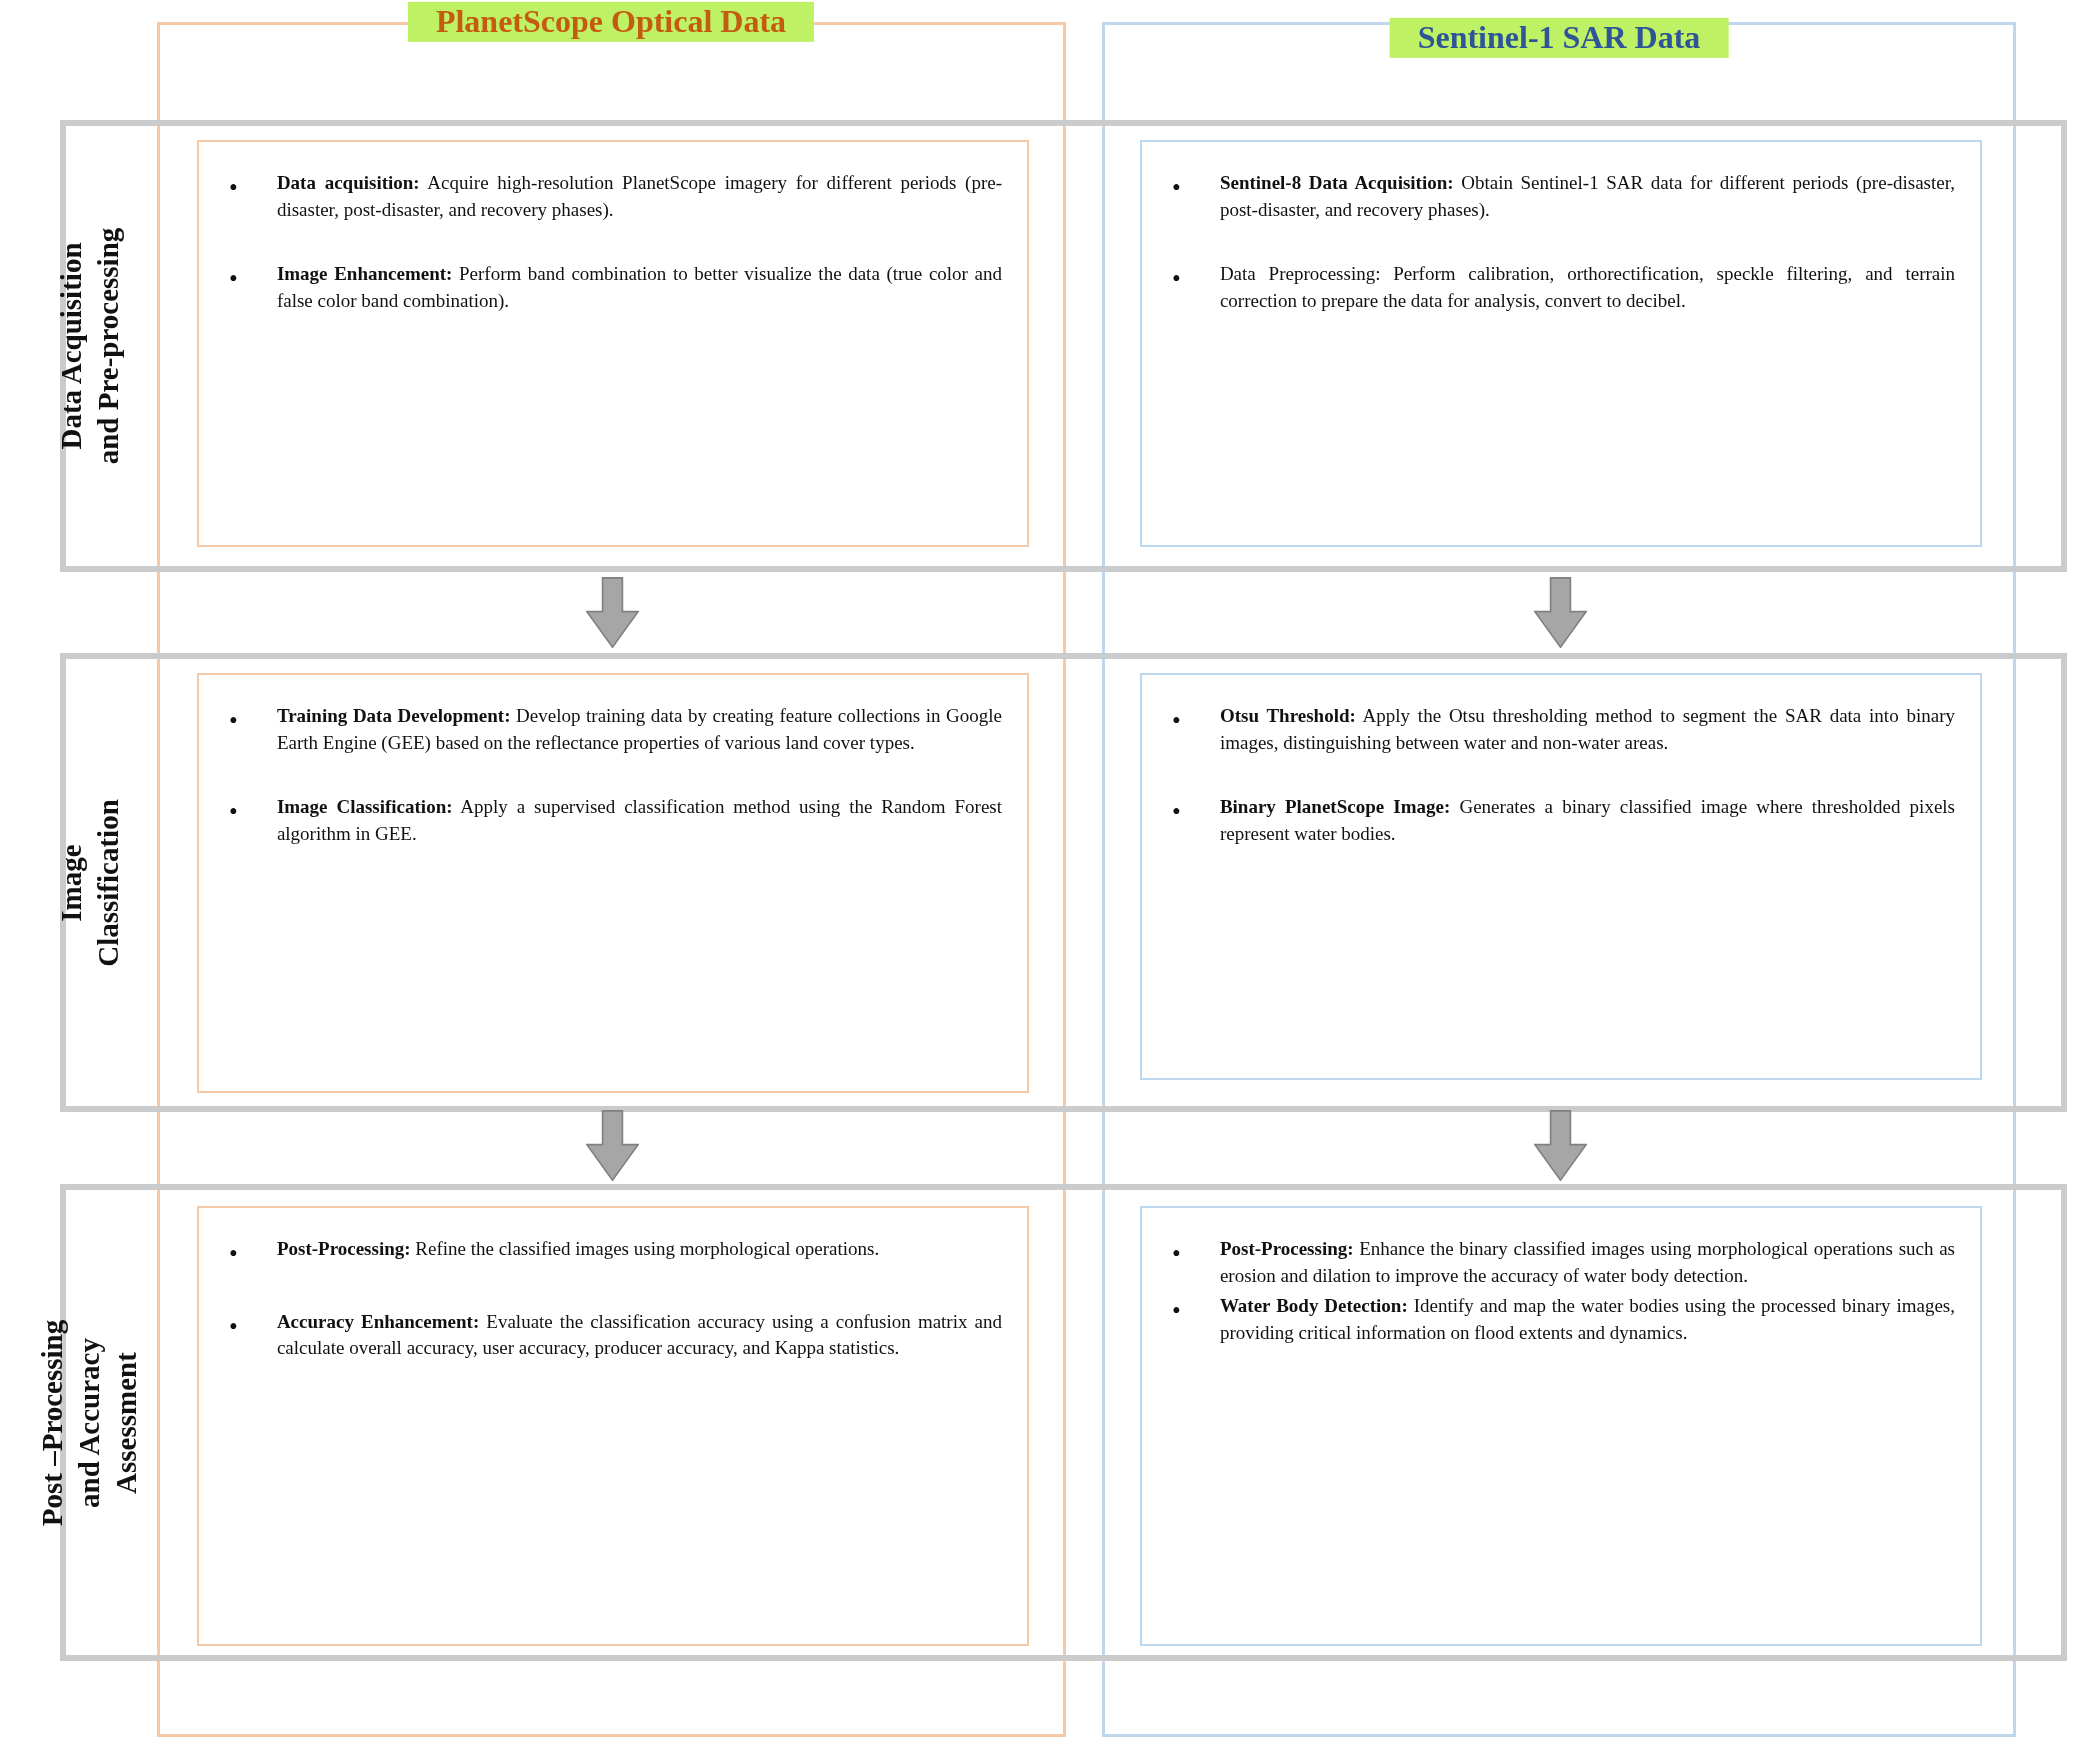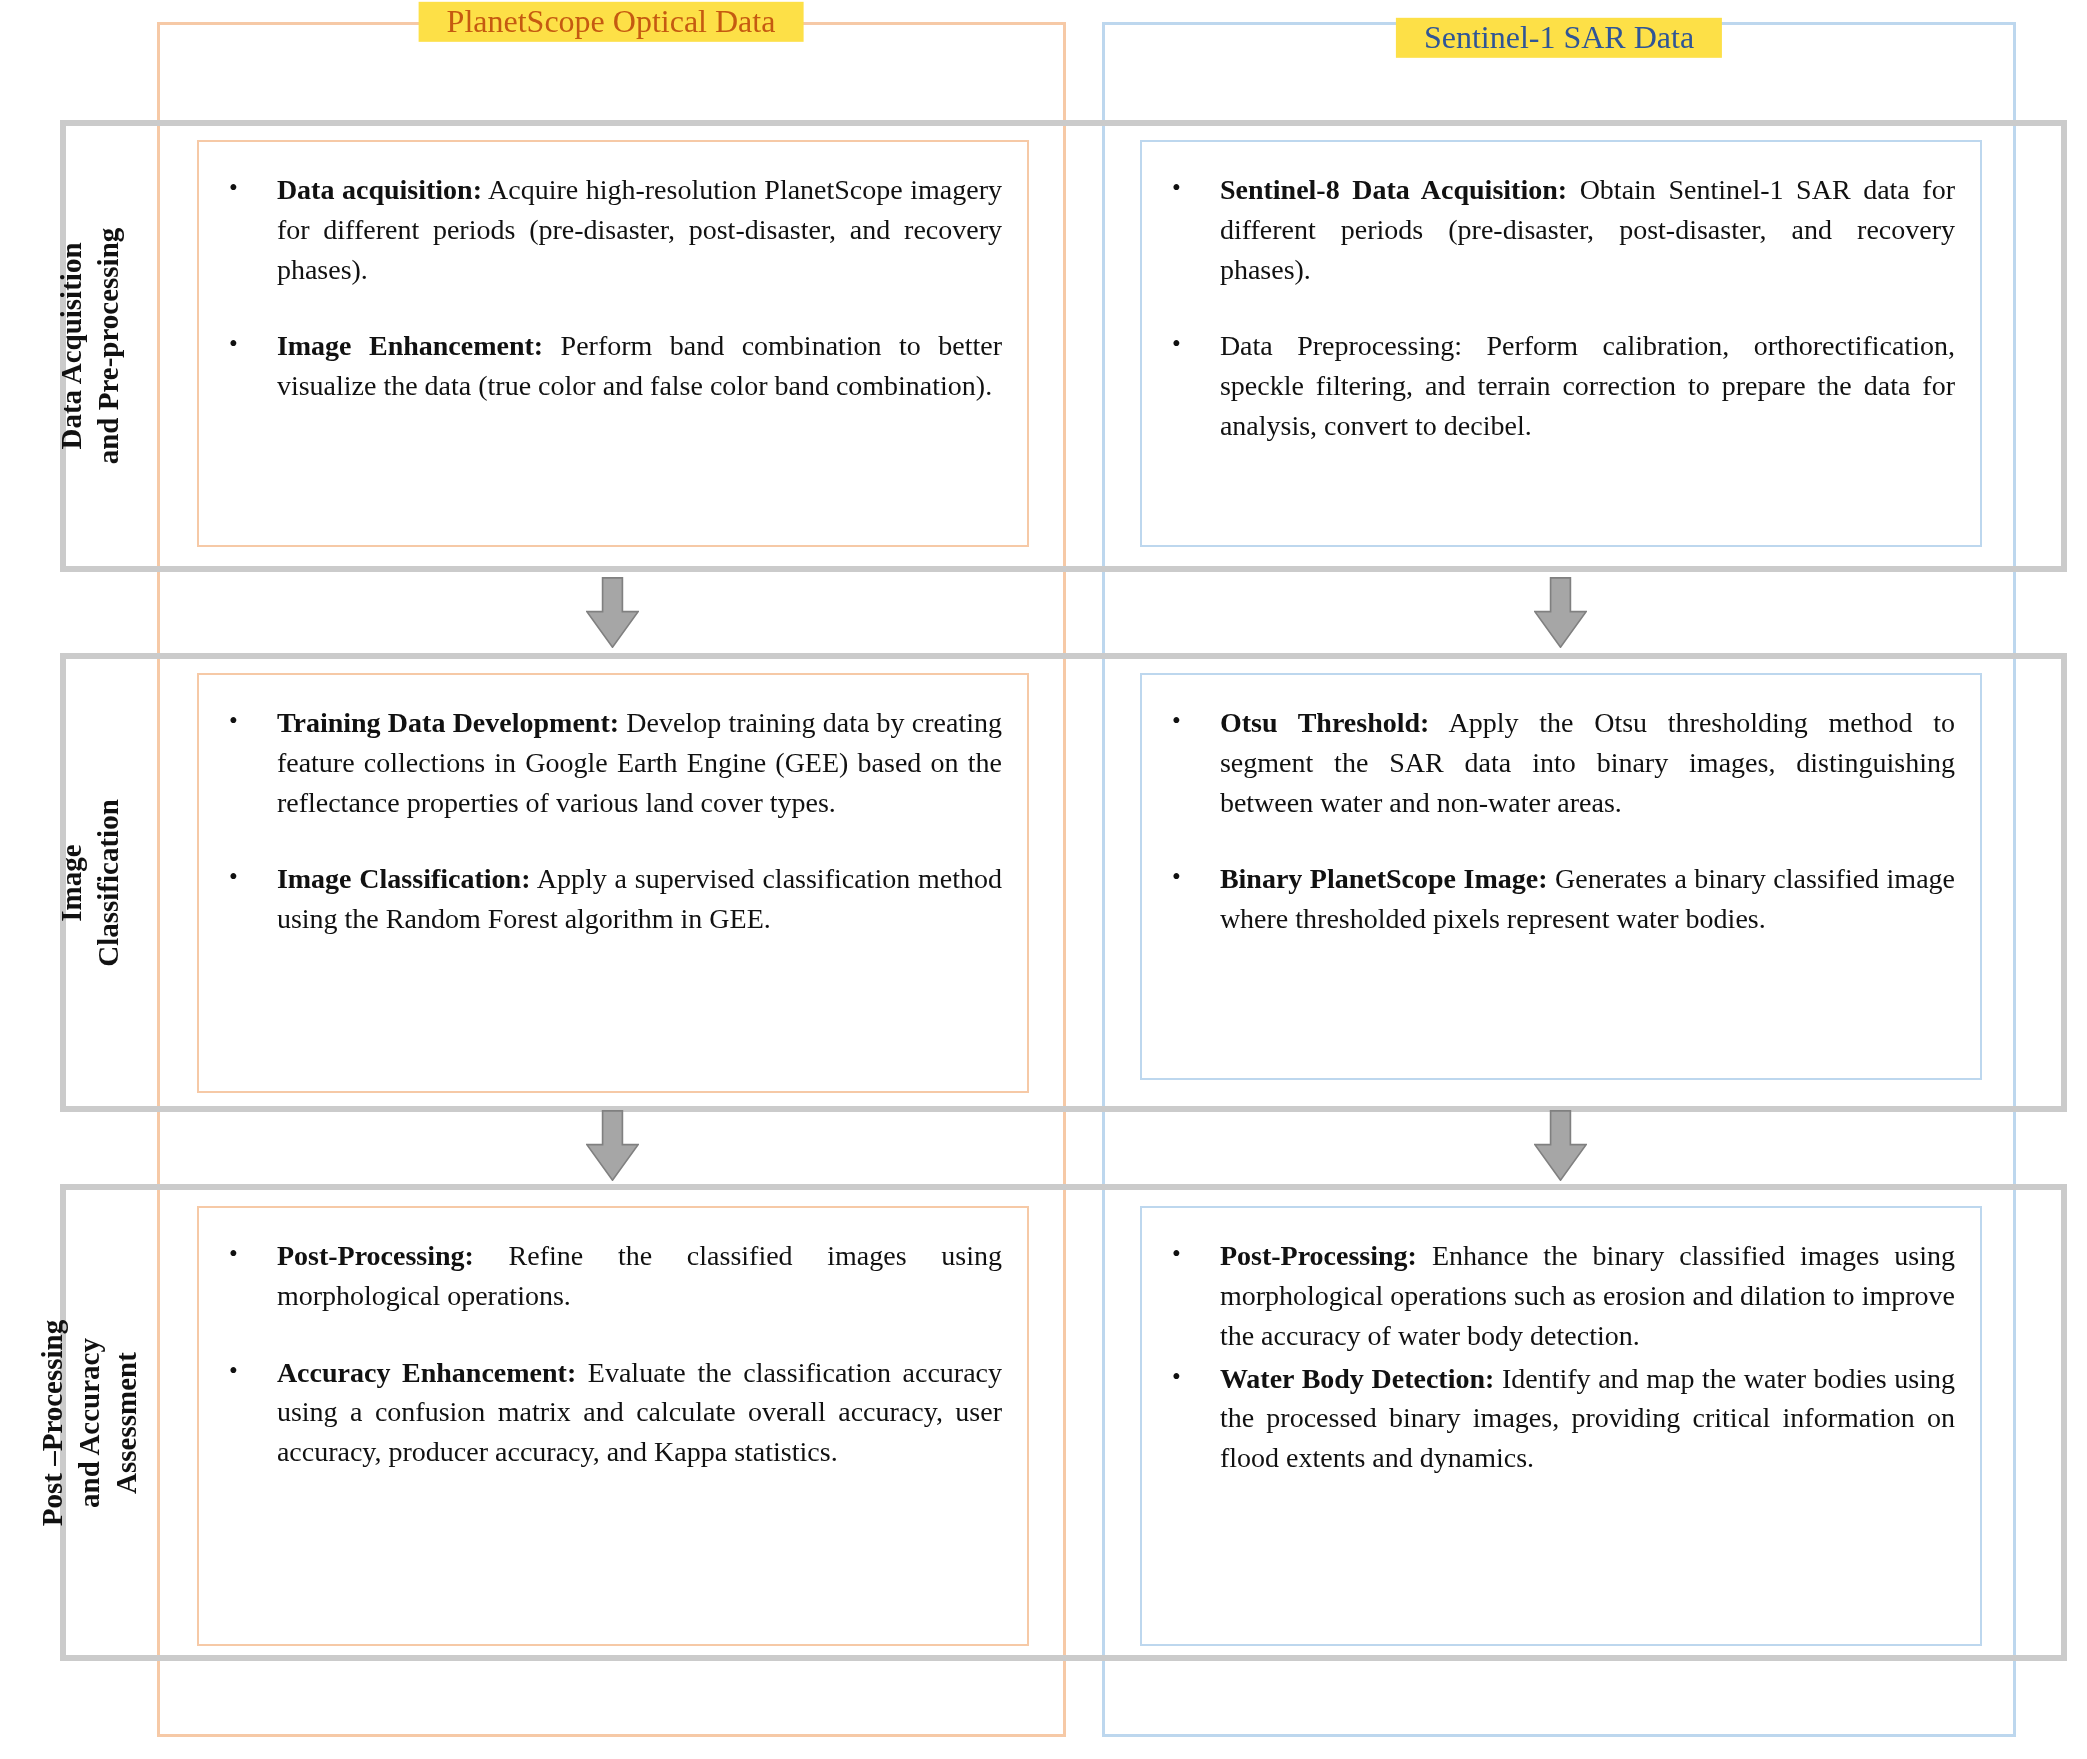--- a/index.html
+++ b/index.html
@@ -32,22 +32,22 @@
     white-space:pre-line;text-align:center;color:#111;
   }
   .stage-label.l1{left:90px;top:346px;}
   .stage-label.l2{left:90px;top:883px;}
   .stage-label.l3{left:90px;top:1423px;}
 
   
   .col-title{
     position:absolute;top:21.6px;z-index:4;
     transform:translate(-50%,-50%);
-    background:#fde047;padding:1.7px 28px;
-    font-weight:normal;font-size:32px;white-space:nowrap;
+    background:#bef264;padding:1.7px 28px;
+    font-weight:bold;font-size:32px;white-space:nowrap;
   }
   .col-title.optical{left:611px;color:var(--optical-accent);}
   .col-title.sar{left:1559px;color:var(--sar-accent);margin-top:16px;}
 
   
   .content-box{
     position:absolute;z-index:3;background:#ffffff;
     box-sizing:border-box;padding:28px 25px 21.6px 18.3px;
   }
   .content-box.optical{border:2.5px solid var(--optical-border);}
@@ -56,21 +56,21 @@
   .content-box.r0c1{left:1140px;top:140px;width:842px;height:407px;}
   .content-box.r1c0{left:197px;top:673px;width:832px;height:420px;}
   .content-box.r1c1{left:1140px;top:673px;width:842px;height:407px;}
   .content-box.r2c0{left:197px;top:1206px;width:832px;height:440px;}
   .content-box.r2c1{left:1140px;top:1206px;width:842px;height:440px;}
 
   .bullet{display:flex;align-items:flex-start;}
   .bullet + .bullet{margin-top:37px;}
   .bullet.tight{margin-top:3.3px;}
   .marker{flex:0 0 48px;padding-left:11.6px;font-size:25px;line-height:1.42;}
-  .btext{flex:1;font-size:28px;line-height:1.42;text-align:justify;}
+  .btext{flex:1;font-size:19px;line-height:1.42;text-align:justify;}
   .btext b{font-weight:bold;}
 
   
   .arrow{position:absolute;z-index:3;}
   .arrow.g1l{left:586px;top:577px;}
   .arrow.g1r{left:1534px;top:577px;}
   .arrow.g2l{left:586px;top:1110px;}
   .arrow.g2r{left:1534px;top:1110px;}
 </style>
 </head>

